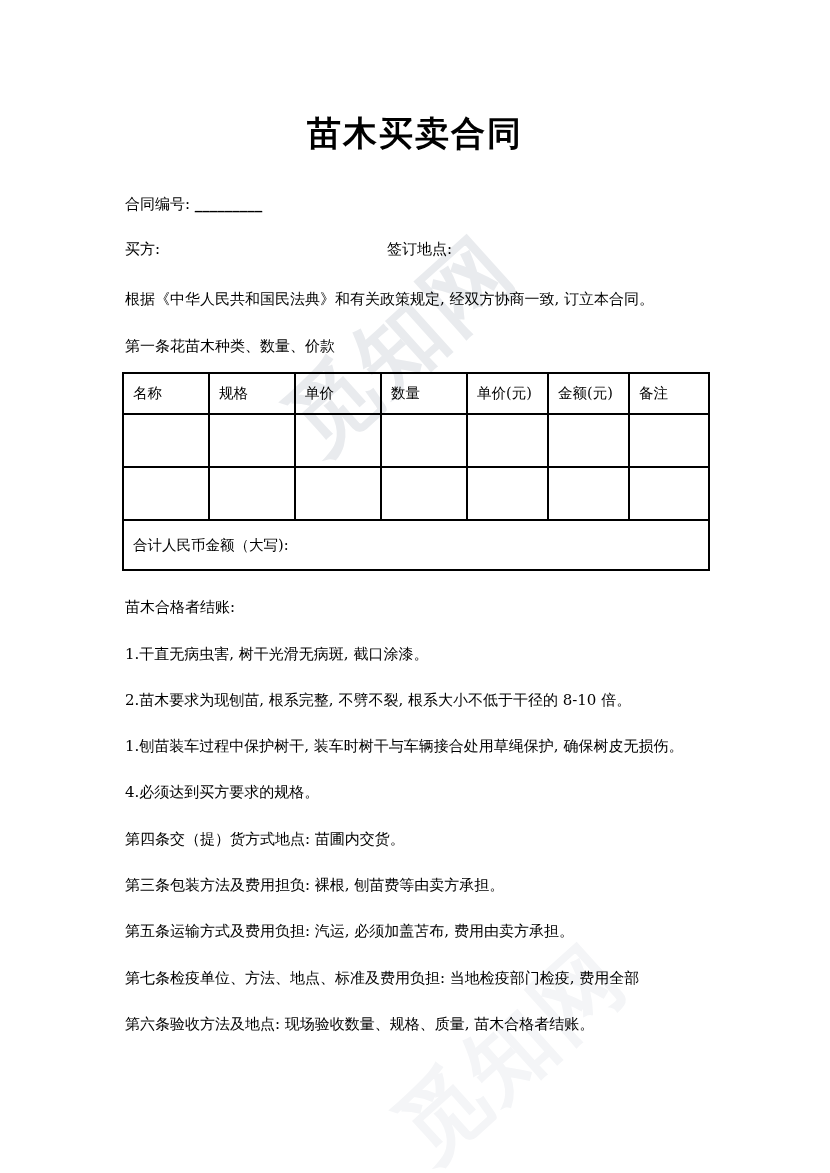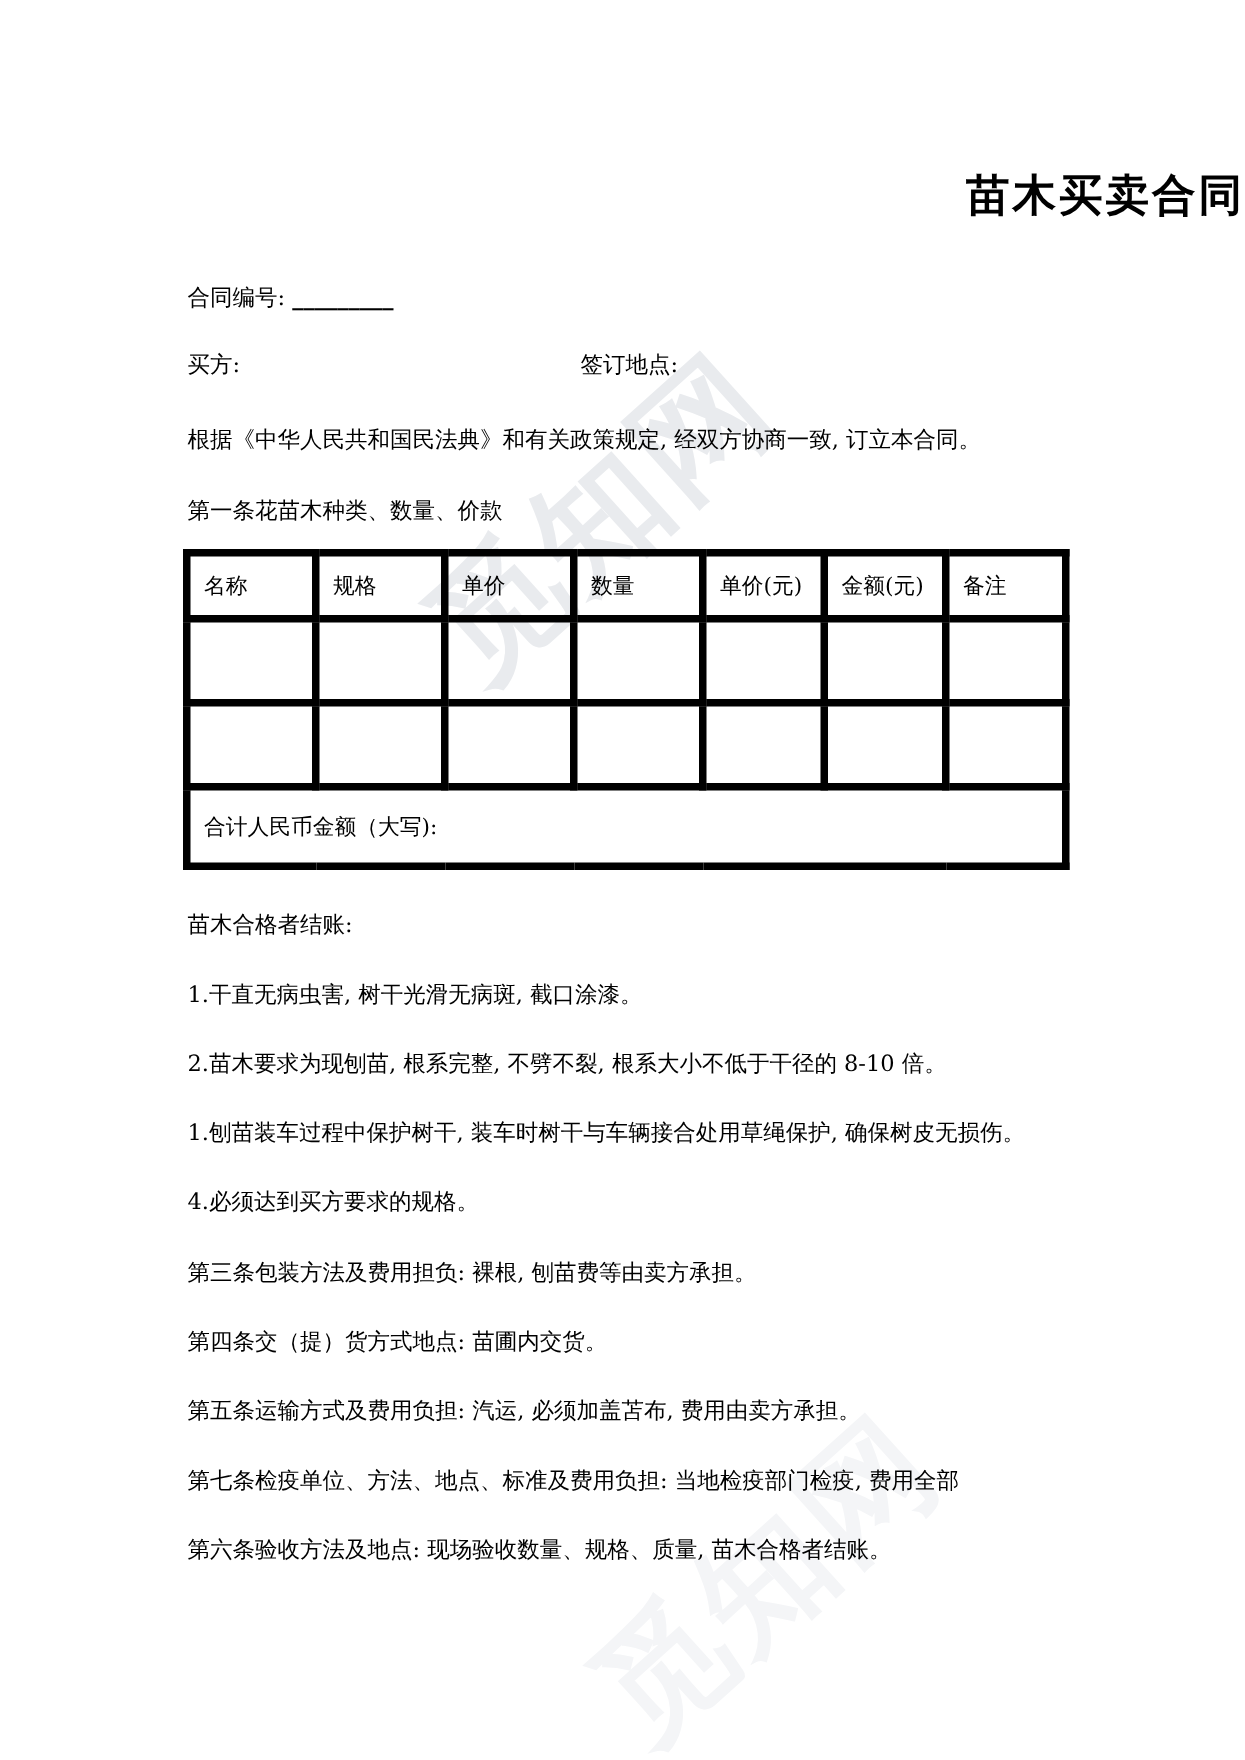--- a/index.html
+++ b/index.html
@@ -46,22 +46,22 @@
   }
 
   
   .page {
     position: relative;
     z-index: 2;
     padding: 0;
   }
 
   .doc-title {
-    text-align: right;
-    font-size: 29px;
+    text-align: center;
+    font-size: 34px;
     font-weight: 700;
     letter-spacing: 2px;
     margin: 0;
     padding-top: 113px;
     line-height: 1.2;
     font-family: "DejaVu Sans", "Liberation Sans", sans-serif;
   }
 
   .content {
     margin: 0 auto;
@@ -115,21 +115,21 @@
 
   
   table.goods-table {
     border-collapse: collapse;
     width: 586px;
     margin-top: 14px;
     table-layout: fixed;
   }
   table.goods-table td,
   table.goods-table th {
-    border: 5px solid #000000;
+    border: 2px solid #000000;
     font-size: 14.5px;
     font-weight: normal;
     text-align: left;
     padding: 6px 0 6px 9px;
     height: 26px;
     vertical-align: middle;
     font-family: "DejaVu Serif", "Liberation Serif", serif;
   }
   table.goods-table tr.head-row td { height: 27px; }
   table.goods-table tr.data-row td { height: 39px; }
@@ -227,20 +227,20 @@
         </tr>
       </tbody>
     </table>
 
     <p class="clause clause-first">苗木合格者结账:</p>
     <p class="clause">1.干直无病虫害, 树干光滑无病斑, 截口涂漆。</p>
     <p class="clause">2.苗木要求为现刨苗, 根系完整, 不劈不裂, 根系大小不低于干径的 8-10 倍。</p>
     <p class="clause clause-wrap">1.刨苗装车过程中保护树干, 装车时树干与车辆接合处用草绳保护, 确保树皮无损伤。</p>
     <p class="clause">4.必须达到买方要求的规格。</p>
 
+    <p class="clause">第四条交（提）货方式地点: 苗圃内交货。</p>
     <p class="clause">第三条包装方法及费用担负: 裸根, 刨苗费等由卖方承担。</p>
-    <p class="clause">第四条交（提）货方式地点: 苗圃内交货。</p>
     <p class="clause">第五条运输方式及费用负担: 汽运, 必须加盖苫布, 费用由卖方承担。</p>
     <p class="clause">第七条检疫单位、方法、地点、标准及费用负担: 当地检疫部门检疫, 费用全部</p>
     <p class="clause">第六条验收方法及地点: 现场验收数量、规格、质量, 苗木合格者结账。</p>
 
   </div>
 </div>
 
 </body></html>

